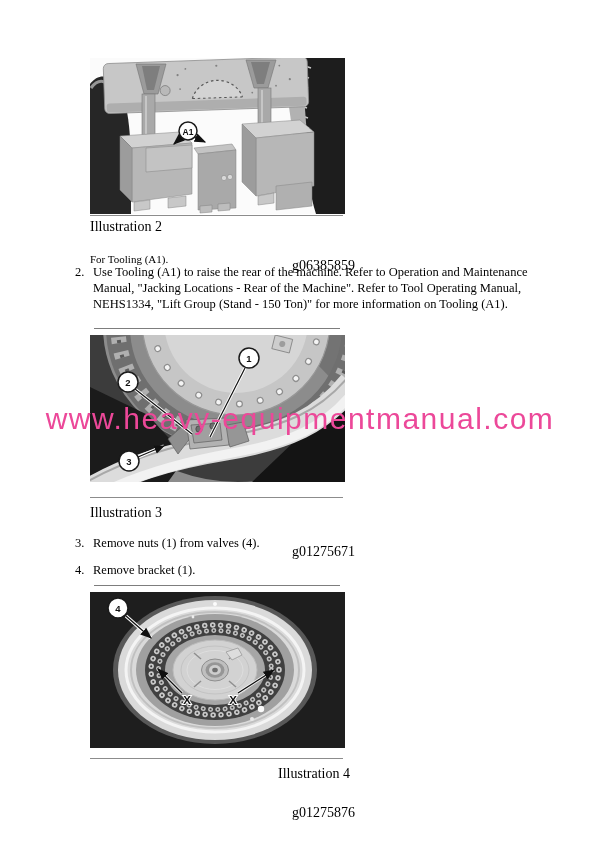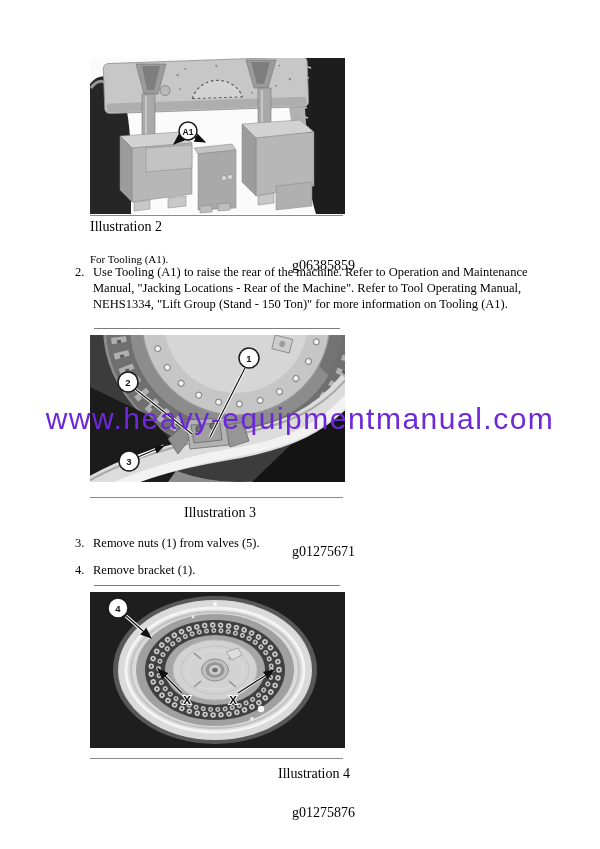--- a/index.html
+++ b/index.html
@@ -217,28 +217,28 @@
           <line x1="48" y1="122" x2="74" y2="111" stroke="#fff" stroke-width="3.5"></line>
           <line x1="48" y1="122" x2="74" y2="111" stroke="#111" stroke-width="1.2" marker-end="url(#ah3)"></line>
           <circle cx="39" cy="126" r="10" fill="#fff" stroke="#1a1a1a" stroke-width="1.5"></circle>
           <text class="callout-label" x="39" y="129.8" font-size="9.5" text-anchor="middle" fill="#111">3</text>
         </g>
       </g>
     </svg>
   </div>
 
   <div class="rule" style="top:497px;"></div>
-  <div class="caption-row" style="top:506px;text-align:center;">
+  <div class="caption-row" style="top:506px;">
     <span>Illustration 3</span>
     <span class="gnum">g01275671</span>
   </div>
 
   <div class="step" style="top:535px;">
     <span class="num">3.</span>
-    <span class="txt">Remove nuts (1) from valves (5).</span>
+    <span class="txt">Remove nuts (1) from valves (4).</span>
   </div>
   <div class="step" style="top:562px;">
     <span class="num">4.</span>
     <span class="txt">Remove bracket (1).</span>
   </div>
 
   <div class="rule inner" style="top:585px;"></div>
 
   <div class="fig" style="top:592px; height:156px;">
     <svg viewBox="0 0 255 156" width="255" height="156">
@@ -299,15 +299,15 @@
       </g>
     </svg>
   </div>
 
   <div class="rule" style="top:758px;"></div>
   <div class="caption-row" style="top:767px;text-align:right;">
     <span>Illustration 4</span>
     <span class="gnum">g01275876</span>
   </div>
 
-  <div class="watermark" style="color: #6d28d9;">www.heavy-equipmentmanual.com</div>
+  <div class="watermark" style="color: #ec4899;">www.heavy-equipmentmanual.com</div>
 
 </div>
 
 </body></html>

